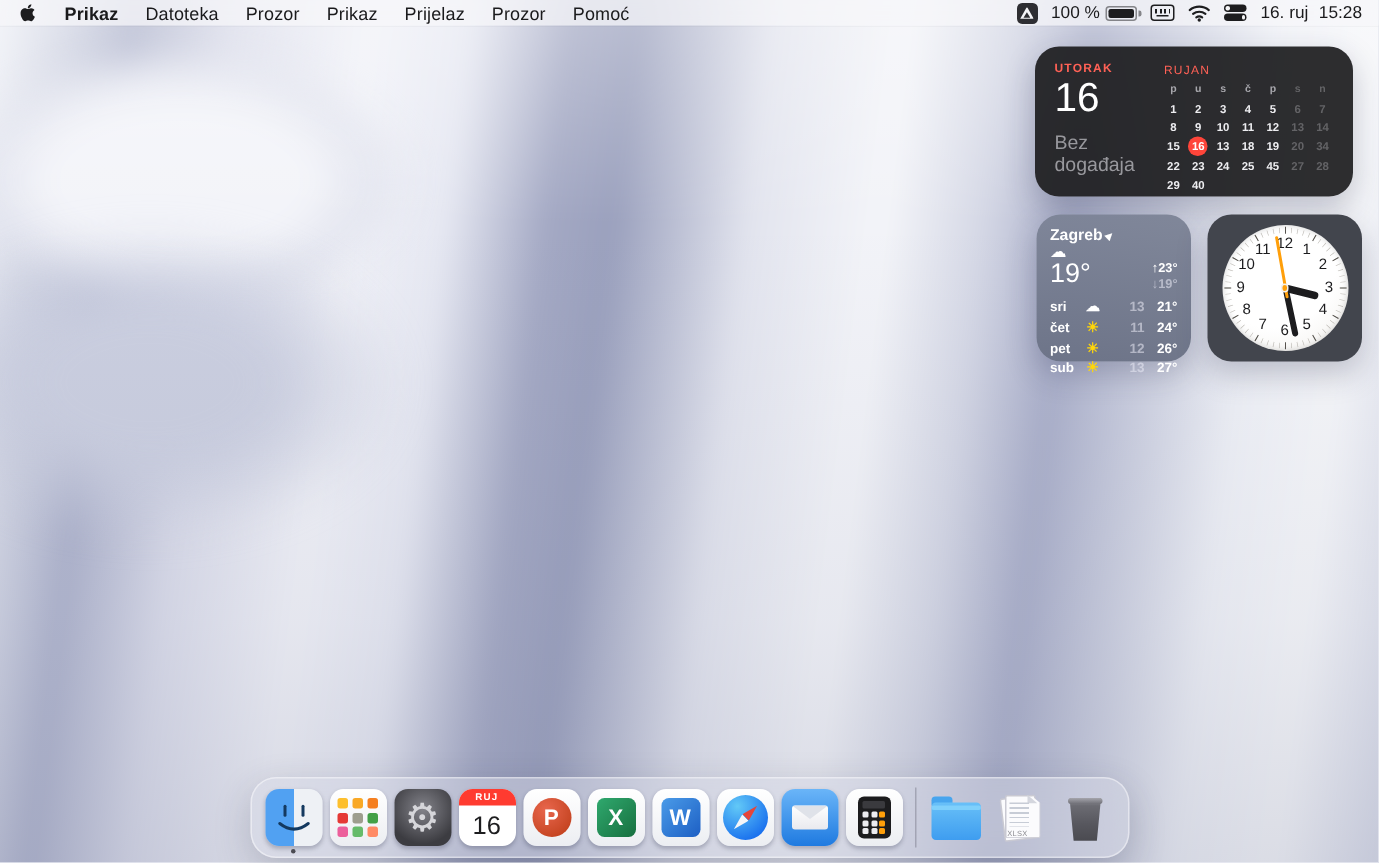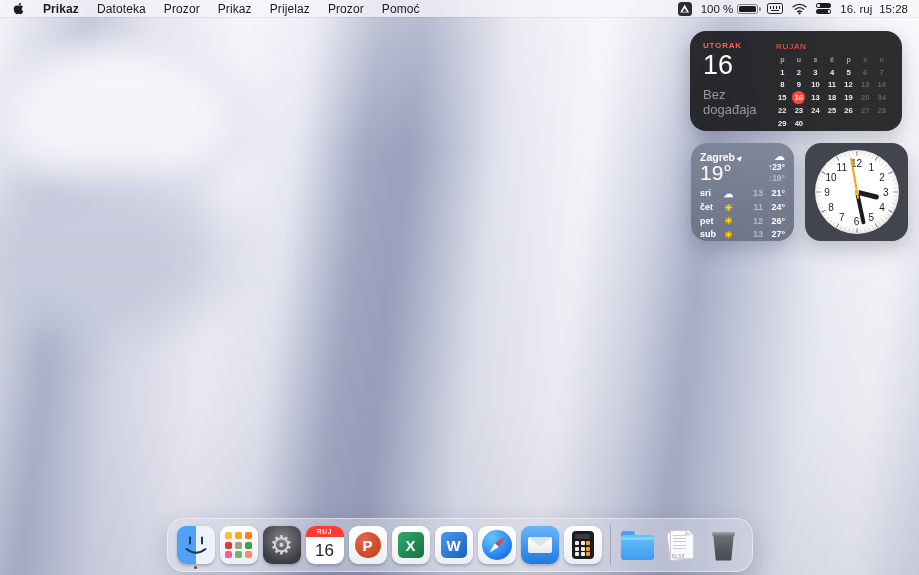--- a/index.html
+++ b/index.html
@@ -74,26 +74,26 @@
   .cal-cell { height:12.8px; display:flex; align-items:center; justify-content:center;
     font-size:7.6px; font-weight:bold; color:#ededf0; }
   .cal-cell.cal-head { color:#a7a7ac; font-size:7px; }
   .cal-cell.dim { color:#636366; }
   .cal-cell.today { background:#ff453a; border-radius:50%; width:12.8px; justify-self:center; color:#fff; }
 
   
   .w-wx { left:691px; top:143px; width:103px; height:98px; padding:8px 9px 7px 9px;
     background:linear-gradient(180deg, rgba(124,131,150,.95), rgba(106,113,133,.95));
     color:#fff; display:flex; flex-direction:column; }
-  .wx-top { display:flex; justify-content:space-between; align-items:flex-start; }
+  .wx-top { display:flex; justify-content:space-between; align-items:flex-start;flex-direction:column; }
   .wx-city { font-size:10.5px; font-weight:bold; display:flex; align-items:center; gap:2px; }
   .wx-loc { display:inline-block; font-size:6px; transform:rotate(-45deg); }
   .wx-cond { font-size:11px; line-height:1; }
   .wx-now { display:flex; justify-content:space-between; align-items:flex-start; margin-top:-1px; }
-  .wx-temp { font-size:21px; font-weight:400; line-height:1;text-align:center; }
+  .wx-temp { font-size:18px; font-weight:400; line-height:1;text-align:center; }
   .wx-hl { text-align:right; font-size:8.5px; font-weight:bold; line-height:1.25; }
   .wx-hl .lo { color:rgba(235,235,245,.55); }
   .wx-rows { margin-top:4px; display:flex; flex-direction:column; gap:1.5px; }
   .wx-row { display:flex; align-items:center; font-size:9px; font-weight:bold; height:12.2px; }
   .wx-row .d { width:21px; }
   .wx-row .ic { width:15px; text-align:center; font-size:9.5px; }
   .wx-row .lo { margin-left:auto; color:rgba(235,235,245,.55); }
   .wx-row .hi { width:22px; text-align:right; }
   .ic.sun { color:#ffd60a; } .ic.cloud, .ic.rain { color:#fff; }
 
@@ -281,21 +281,21 @@
           <span class="cal-cell cal-day today">16</span>
           <span class="cal-cell cal-day">13</span>
           <span class="cal-cell cal-day">18</span>
           <span class="cal-cell cal-day">19</span>
           <span class="cal-cell cal-day dim">20</span>
           <span class="cal-cell cal-day dim">34</span>
           <span class="cal-cell cal-day">22</span>
           <span class="cal-cell cal-day">23</span>
           <span class="cal-cell cal-day">24</span>
           <span class="cal-cell cal-day">25</span>
-          <span class="cal-cell cal-day">26</span>
+          <span class="cal-cell cal-day">45</span>
           <span class="cal-cell cal-day dim">27</span>
           <span class="cal-cell cal-day dim">28</span>
           <span class="cal-cell cal-day">29</span>
           <span class="cal-cell cal-day">40</span>
         </div>
     </div>
   </div>
 
   <div class="widget w-wx">
     <div class="wx-top">

